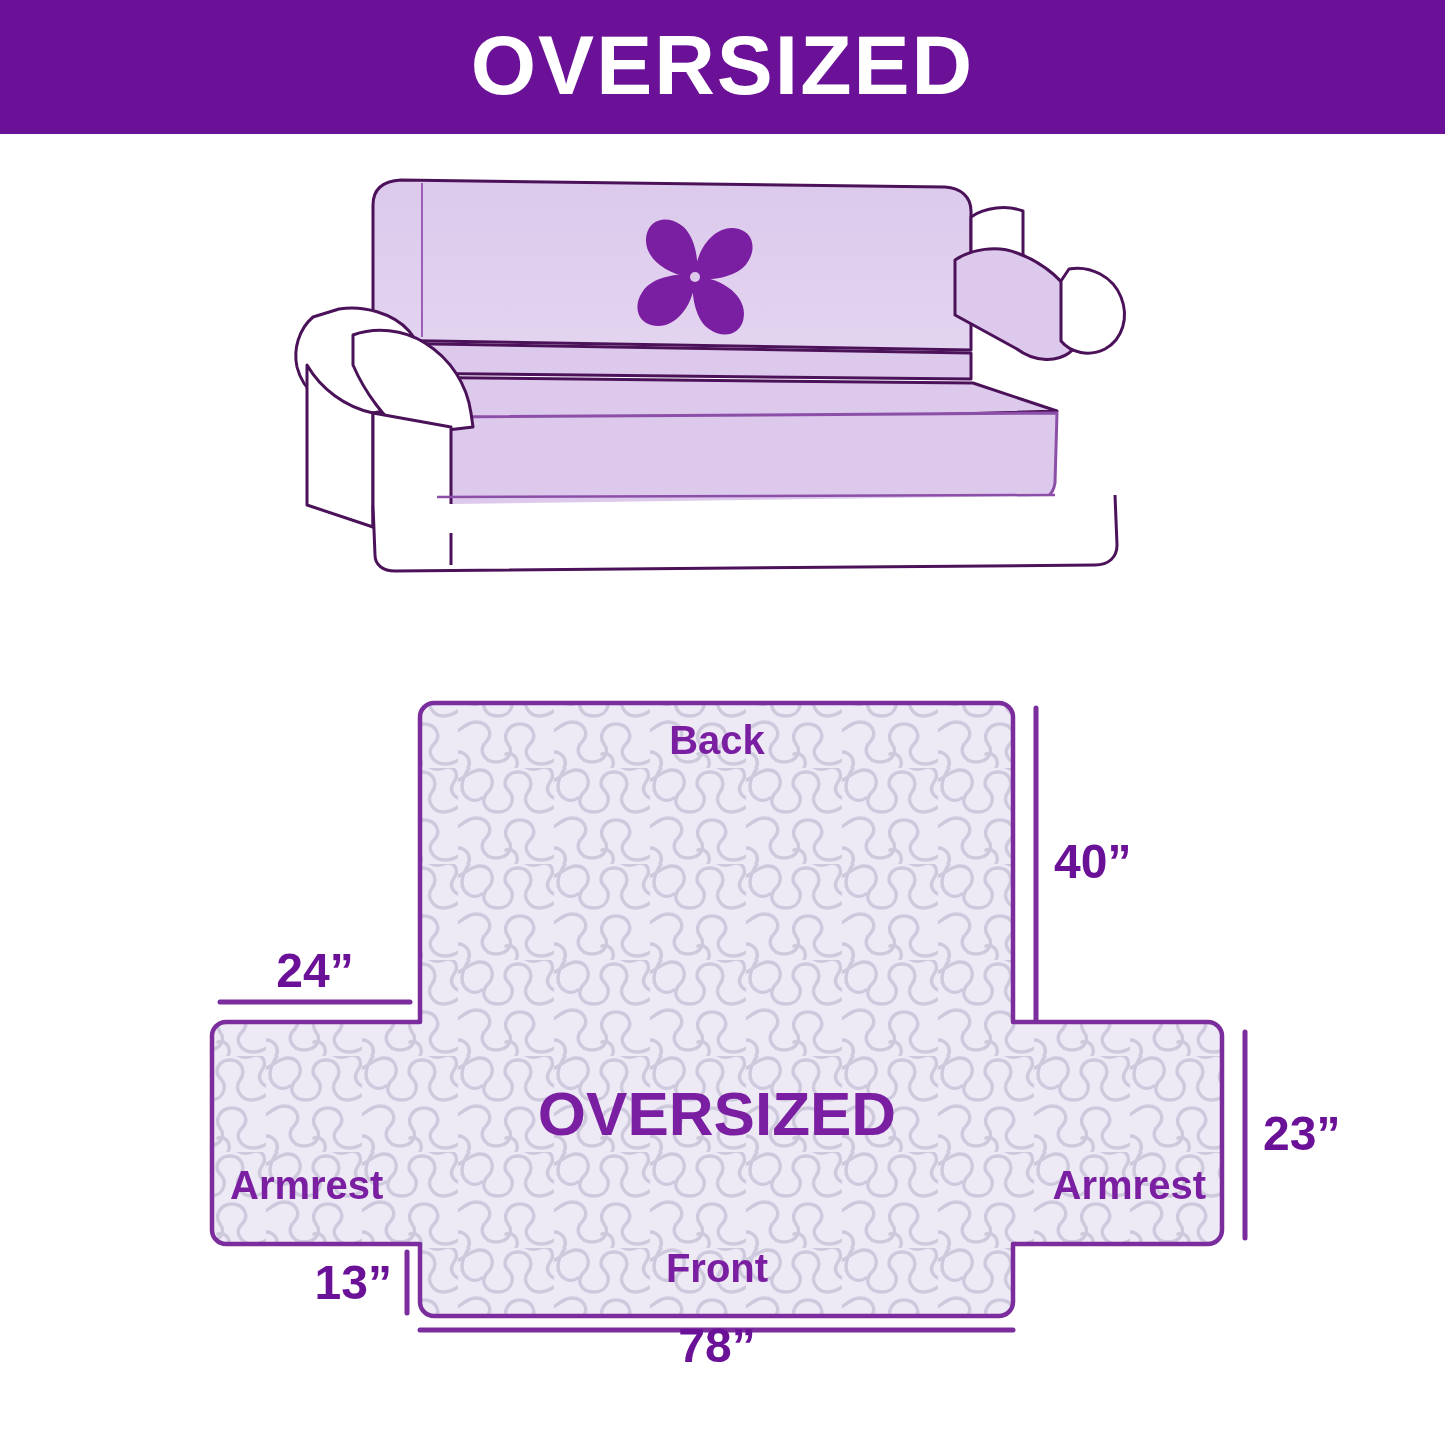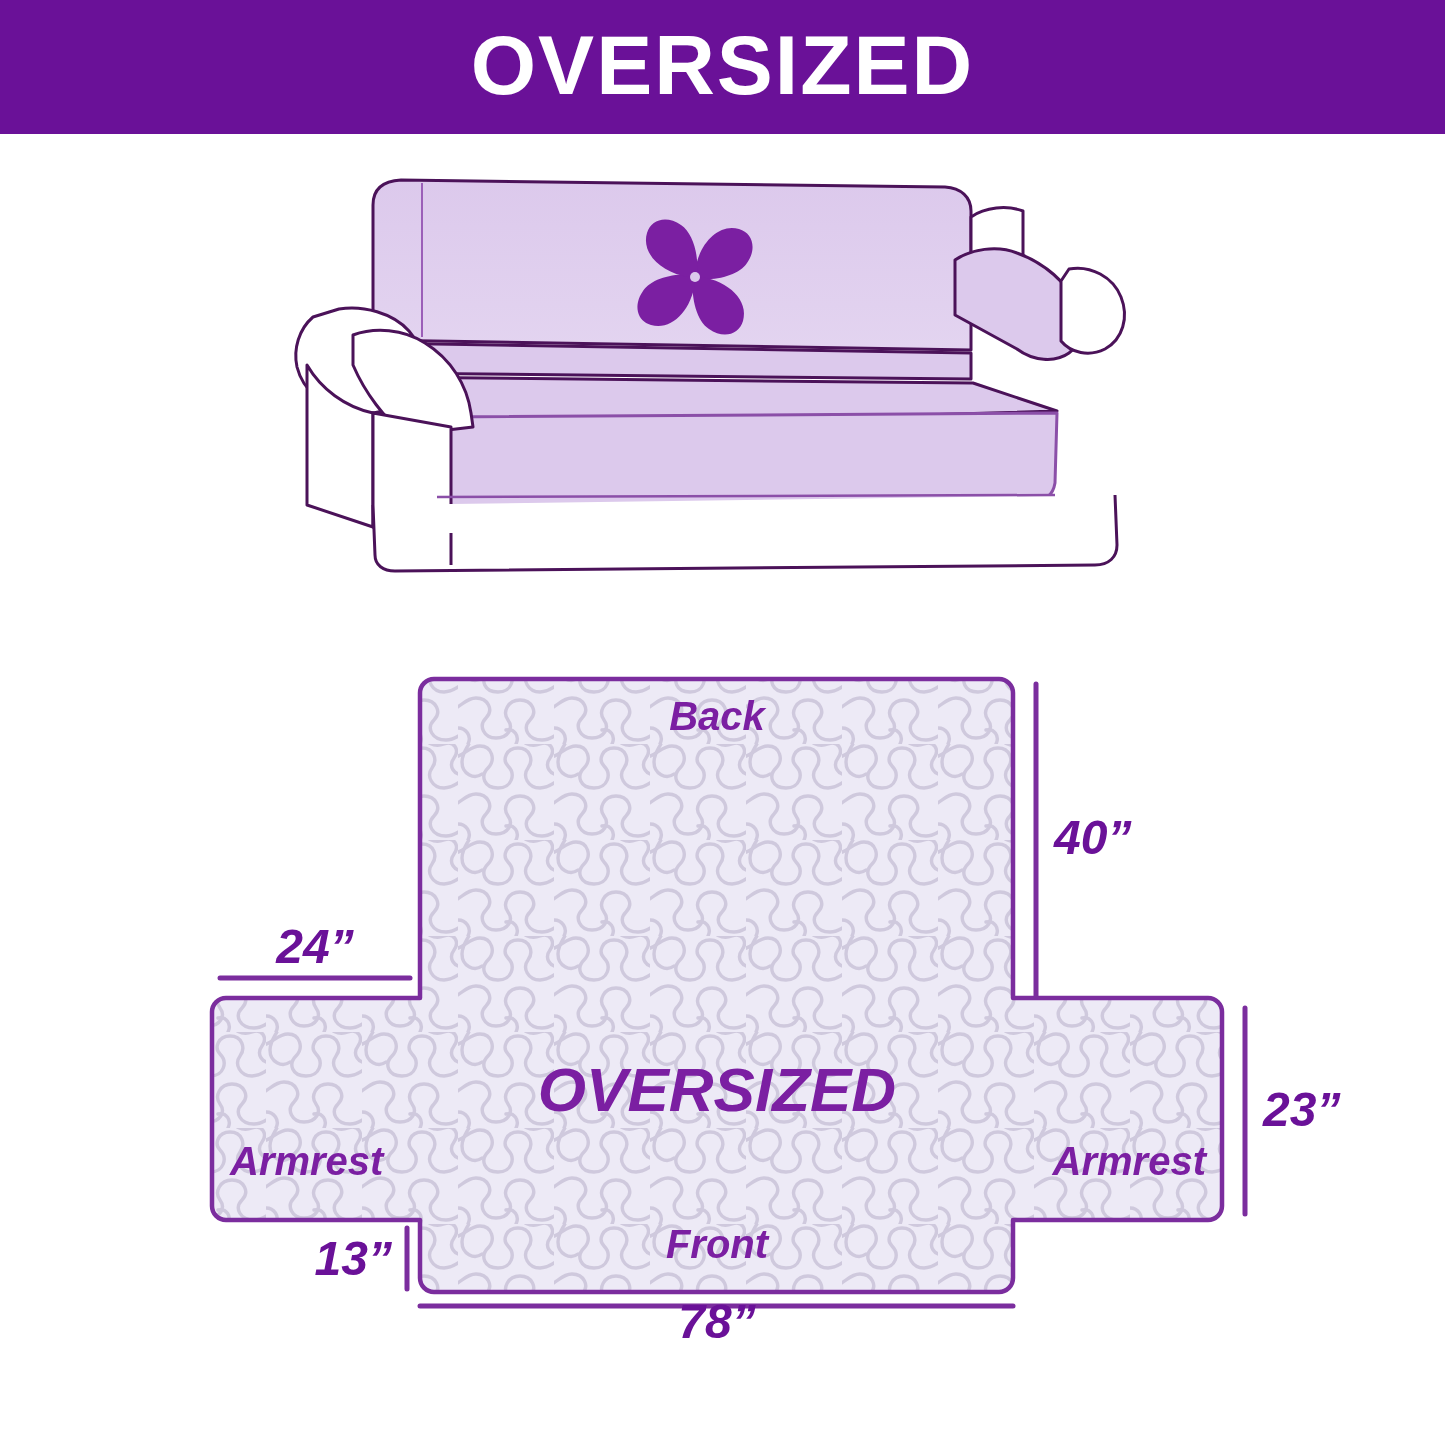--- a/index.html
+++ b/index.html
@@ -44,24 +44,23 @@
     top: 165px;
     width: 950px;
     height: 460px;
   }
   .sofa-svg { display: block; width: 950px; height: 460px; }
 
   
   .diagram-wrap {
     position: absolute;
     left: 170px;
-    top: 648px;
+    top: 672px;
     width: 1210px;
     height: 690px;
-    font-style: italic;
   }
   .diagram-svg { display: block; width: 1210px; height: 690px; }
 
   .dim-text {
     font-family: "Liberation Sans", sans-serif;
     font-weight: bold;
     fill: #6A1198;
   }
   .label-text {
     font-family: "Liberation Sans", sans-serif;

